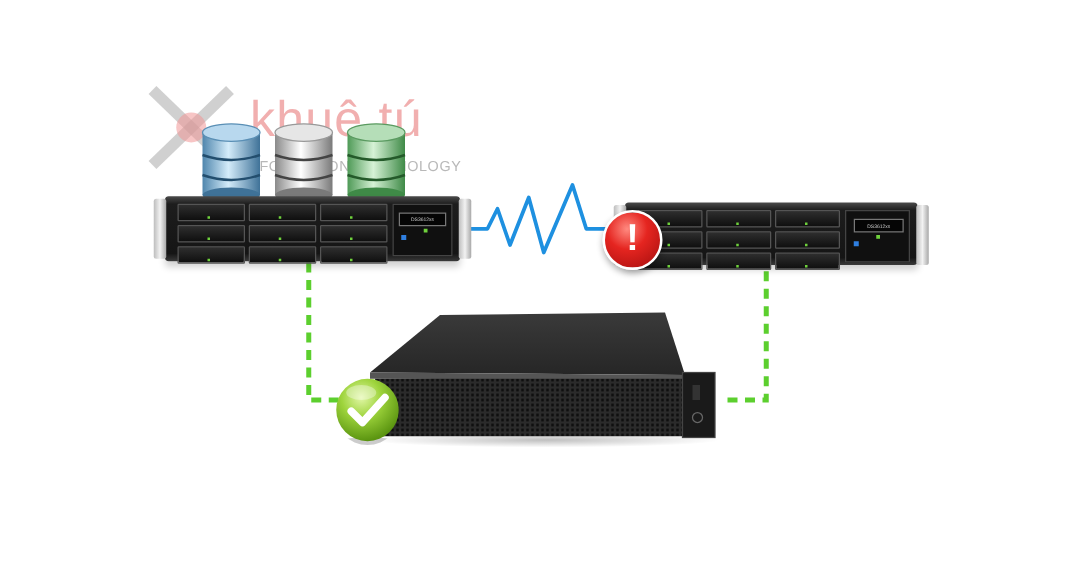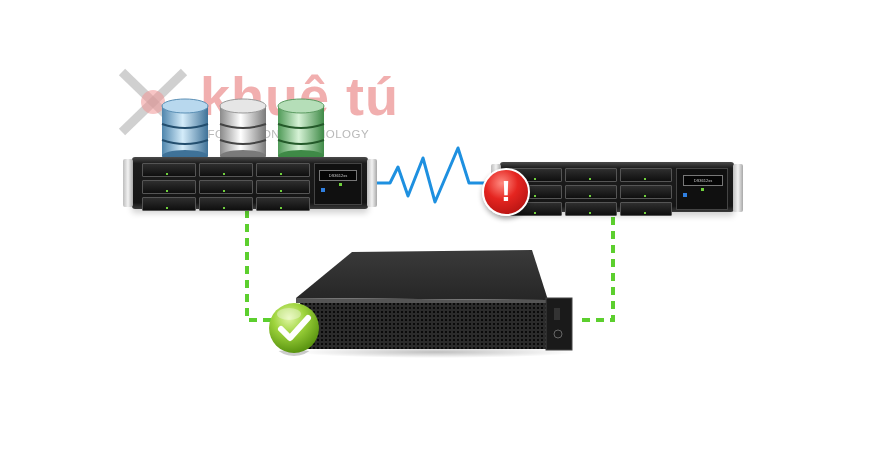--- a/index.html
+++ b/index.html
@@ -1,21 +1,21 @@
 <!DOCTYPE html>
 <html><head>
   <meta charset="utf-8">
   <style>
     html, body { margin: 0; padding: 0; background: #ffffff; }
     body { width: 870px; height: 450px; position: relative; overflow: hidden; font-family: "Liberation Sans", sans-serif; }
     .abs { position: absolute; }
 
     
     .wm-x { left: 118px; top: 68px; width: 70px; height: 68px; }
-    .wm-text { left: 200px; top: 76px; font-size: 54px; font-weight: bold; color: rgba(230,110,110,0.55); letter-spacing: 1px; line-height: 40px; }
+    .wm-text { left: 200px; top: 76px; font-size: 40px; font-weight: normal; color: rgba(230,110,110,0.55); letter-spacing: 1px; line-height: 40px; }
     .wm-sub { left: 195px; top: 128px; font-size: 11.5px; color: rgba(160,160,160,0.75); letter-spacing: 0.5px; }
 
     
     .rack { height: 52px; border-radius: 3px; background: linear-gradient(#4a4a4a 0%, #1d1d1d 12%, #151515 88%, #3a3a3a 100%); box-shadow: 0 4px 6px rgba(0,0,0,0.18); }
     .rack .ear { position: absolute; top: 2px; width: 10px; height: 48px; background: linear-gradient(90deg, #bdbdbd, #f2f2f2, #a8a8a8); border-radius: 2px; }
     .rack .ear.l { left: -9px; } .rack .ear.r { right: -9px; }
     .rack .bays { position: absolute; left: 10px; top: 6px; display: grid; grid-template-columns: repeat(3, 1fr); grid-gap: 3px; }
     .rack .bay { height: 12px; background: linear-gradient(#2e2e2e, #0f0f0f); border: 1px solid #555; border-radius: 1px; position: relative; }
     .rack .bay::after { content: ""; position: absolute; left: 45%; bottom: 1px; width: 2px; height: 2px; background: #6fd13c; }
     .rack .panel { position: absolute; top: 6px; height: 40px; background: #101010; border: 1px solid #444; }

